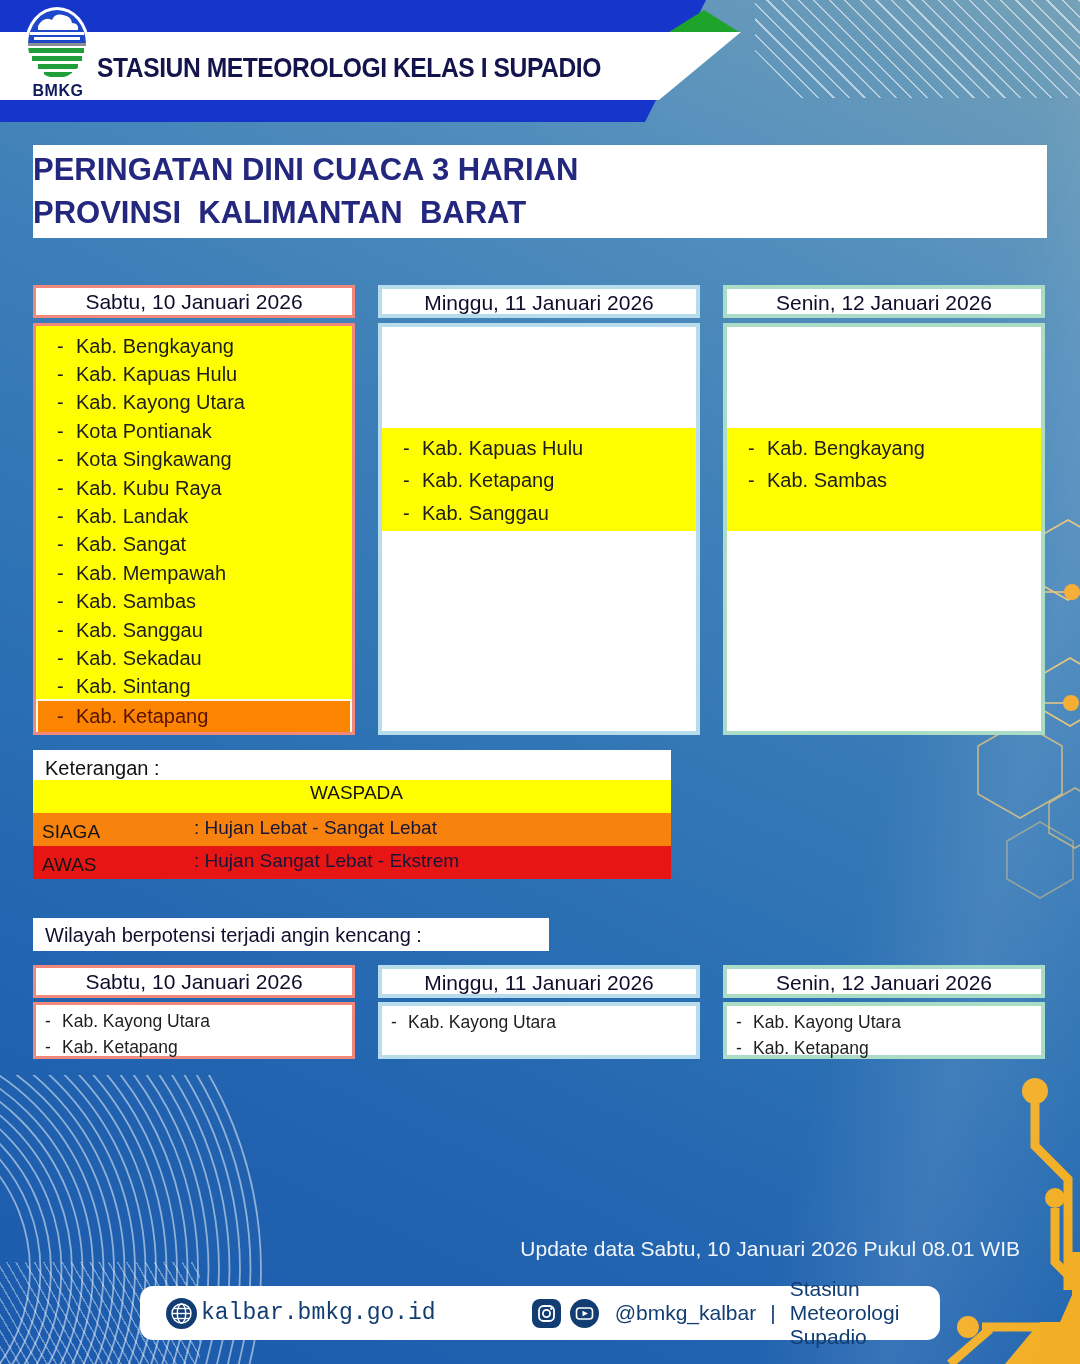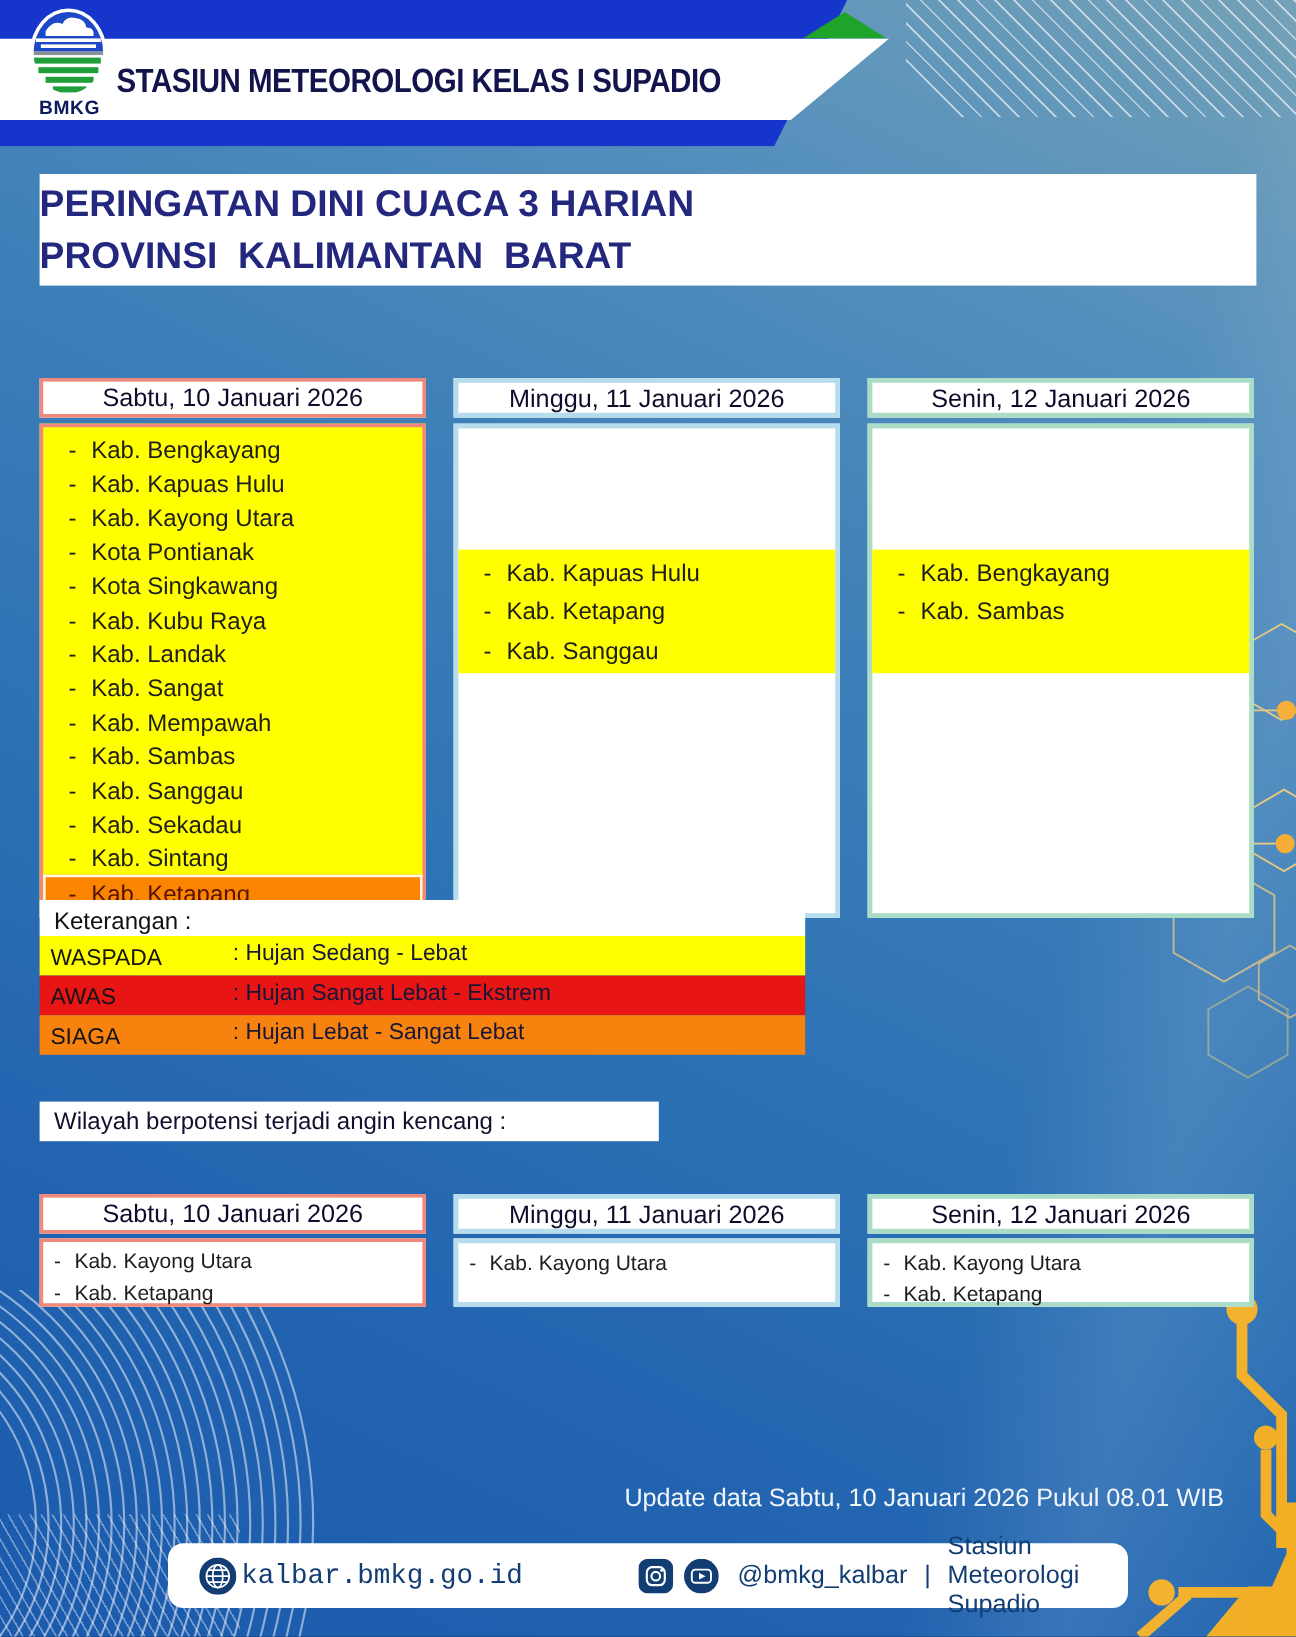--- a/index.html
+++ b/index.html
@@ -29,21 +29,21 @@
   .station-title{position:absolute;left:97px;top:52px;font-size:28px;font-weight:bold;
     color:#14144c;letter-spacing:-.5px;transform:scaleX(.88);transform-origin:left center;white-space:nowrap;}
   .logo{position:absolute;left:24px;top:6px;width:68px;height:98px;}
   .logo-text{position:absolute;left:0;top:76px;width:68px;text-align:center;
     font-size:16px;font-weight:bold;color:#0d1b5e;letter-spacing:.5px;}
   
   .main-title{position:absolute;left:33px;top:145px;width:1014px;height:93px;background:#fff;
     z-index:2;display:flex;flex-direction:column;justify-content:center;align-items:flex-start;}
   .main-title div{font-size:31px;font-weight:bold;color:#23277d;line-height:1.38;white-space:pre-wrap;}
   
-  .day-col{position:absolute;width:322px;z-index:2;margin-top:30px;}
+  .day-col{position:absolute;width:322px;z-index:2;}
   .day-hdr{box-sizing:border-box;height:33px;background:#fff;text-align:center;
     font-size:21px;color:#0d0d2b;line-height:27px;}
   .day-body{box-sizing:border-box;position:absolute;left:0;top:38px;width:322px;height:412px;}
   .salmon .day-hdr{border:3px solid #f0897c;}
   .salmon .day-body{border:3px solid #f0897c;background:#ffff00;}
   .blueb .day-hdr{border:4px solid #b7dcec;}
   .blueb .day-body{border:4px solid #b7dcec;background:#fff;}
   .mint .day-hdr{border:4px solid #abdcc6;}
   .mint .day-body{border:4px solid #abdcc6;background:#fff;}
   .arealist{padding-top:6px;}
@@ -291,31 +291,31 @@
               <span class="dash">-</span>
               <span class="txt">Kab. Sambas</span>
             </div>
           </div>
       </div>
     </div>
   </div>
 
   <div class="legend">
     <div class="legend-title">Keterangan :</div>
-    <div class="lrow" style="background: rgb(255, 255, 0);">
+    <div class="lrow" style="background: rgb(255, 255, 0); flex-direction: column;">
       <span class="lab">WASPADA</span>
       <span class="desc">: Hujan Sedang - Lebat</span>
+    </div>
+    <div class="lrow" style="background: rgb(248, 130, 14);">
+      <span class="lab">SIAGA</span>
+      <span class="desc">: Hujan Lebat - Sangat Lebat</span>
     </div>
     <div class="lrow" style="background: rgb(232, 21, 21);">
       <span class="lab">AWAS</span>
       <span class="desc">: Hujan Sangat Lebat - Ekstrem</span>
-    </div>
-    <div class="lrow" style="background: rgb(248, 130, 14);">
-      <span class="lab">SIAGA</span>
-      <span class="desc">: Hujan Lebat - Sangat Lebat</span>
     </div>
   </div>
 
   <div class="wind-title">Wilayah berpotensi terjadi angin kencang :</div>
 
   <div class="wind-col day-col salmon" style="left:33px;top:965px;">
     <div class="day-hdr">Sabtu, 10 Januari 2026</div>
     <div class="day-body">
       <div class="arealist">
           <div class="li">

